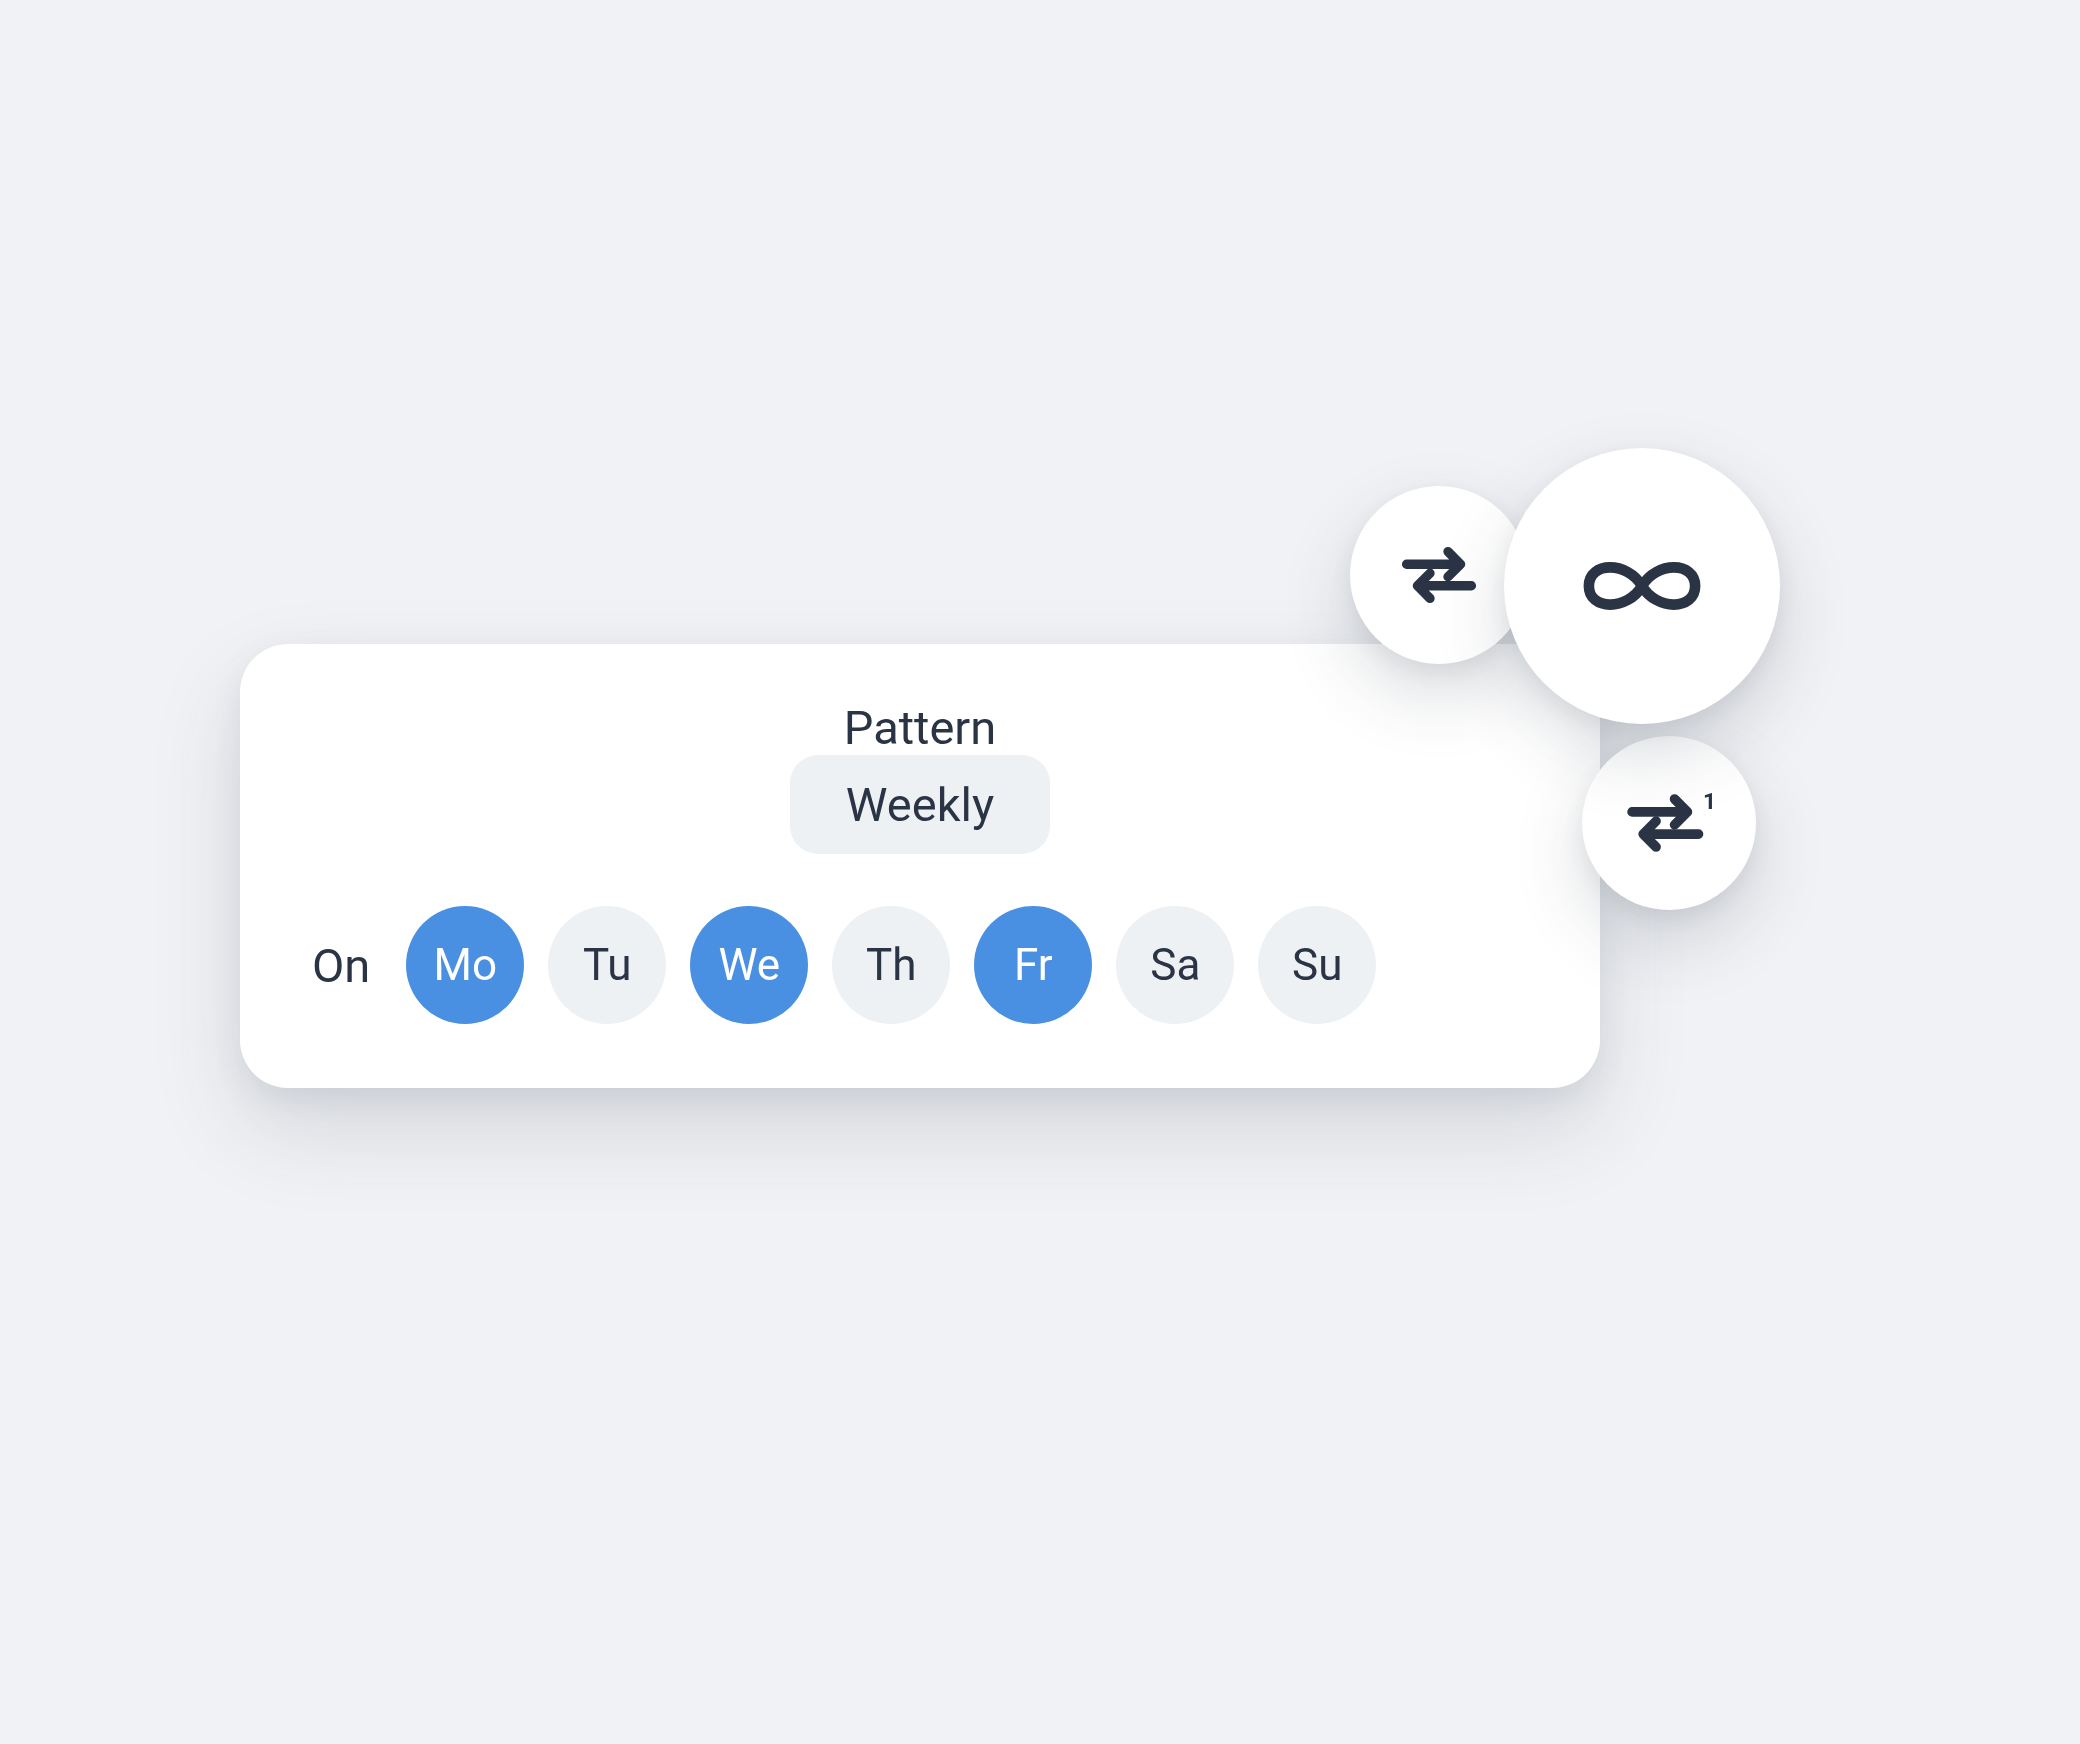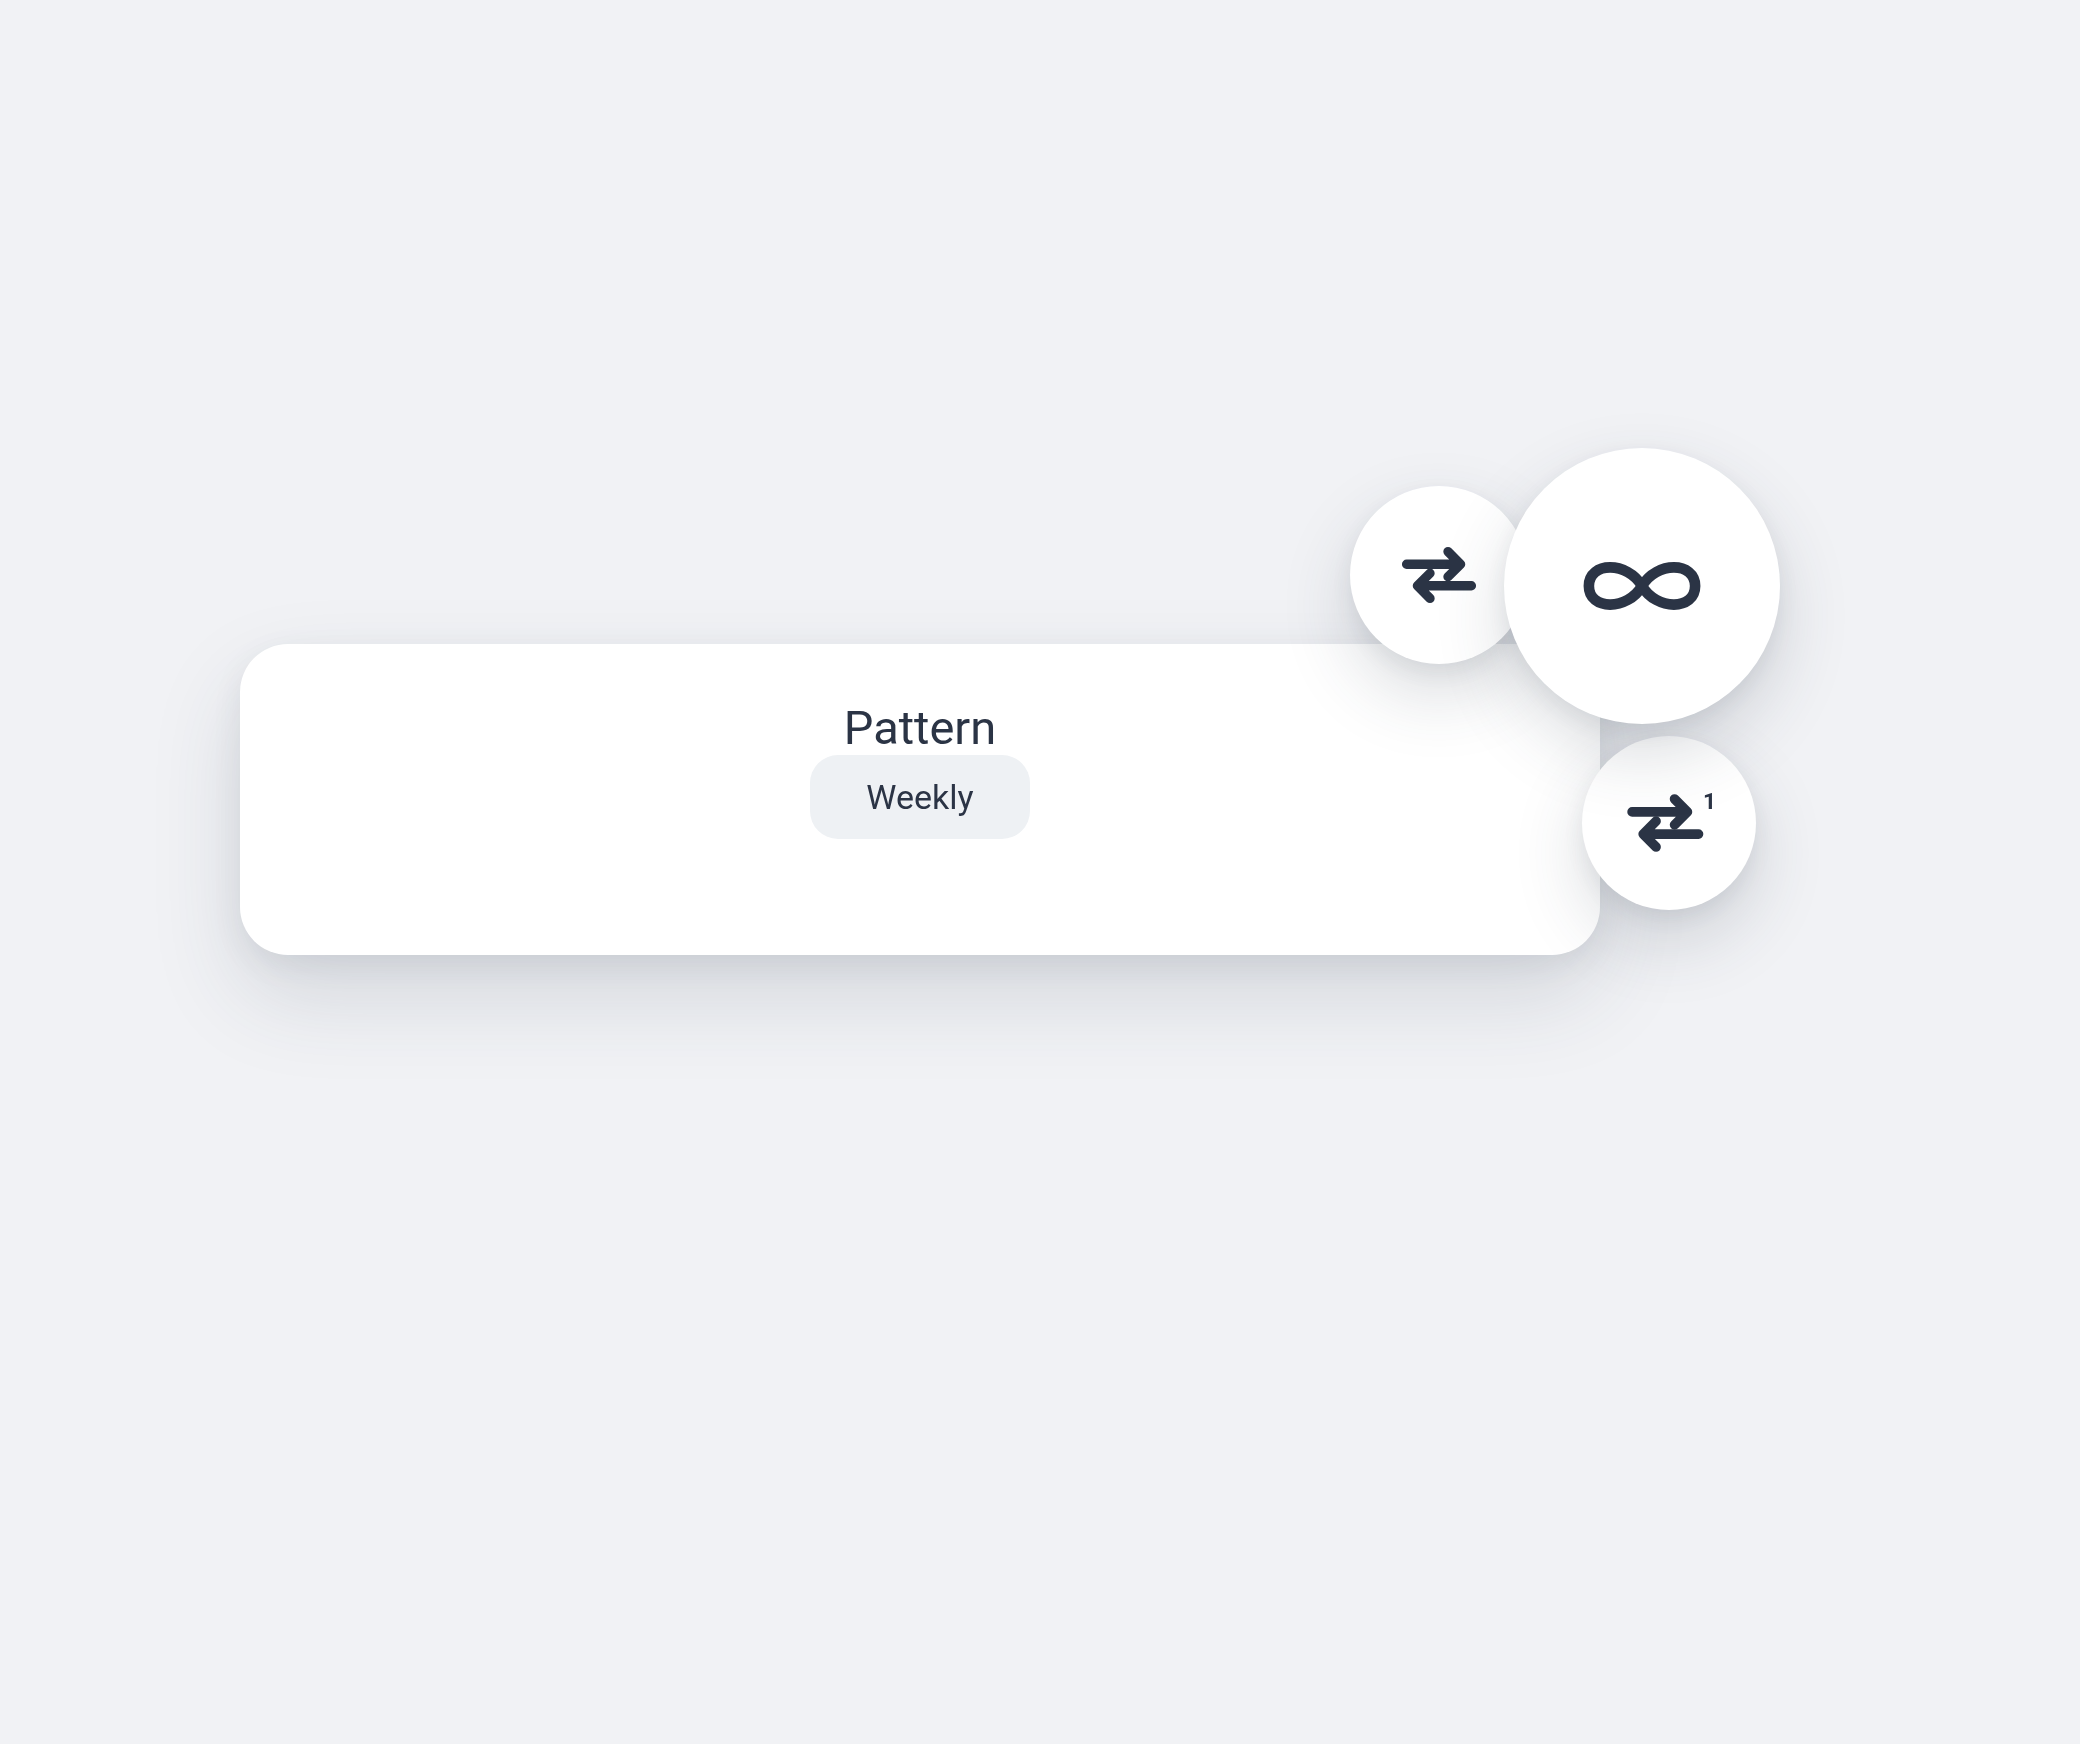--- a/index.html
+++ b/index.html
@@ -32,21 +32,21 @@
     }
     .label {
       font-size: 47px;
       color: #2b3445;
       font-weight: 400;
     }
     .pill {
       background: #eef1f4;
       border-radius: 28px;
       padding: 22px 56px;
-      font-size: 34px;
+      font-size: 47px;
       color: #2b3445;
       cursor: pointer;
     }
     .days-row {
       display: flex;
       align-items: center;
       gap: 36px;
     }
     .days-wrap {
       display: flex;
@@ -107,20 +107,32 @@
     .icon-stroke-heavy { stroke: #2b3445; stroke-width: 3; fill: none; stroke-linecap: round; stroke-linejoin: round; }
   </style>
 </head>
 <body>
 
 <div class="card">
   <div class="row pattern-row">
     <span class="label">Pattern</span>
     <span class="pill">Weekly</span>
   </div>
+  <div class="days-row">
+    <span class="label">On</span>
+    <div class="days-wrap">
+      <span class="day on">Mo</span>
+      <span class="day off">Tu</span>
+      <span class="day on">We</span>
+      <span class="day off">Th</span>
+      <span class="day on">Fr</span>
+      <span class="day off">Sa</span>
+      <span class="day off">Su</span>
+    </div>
+  </div>
 </div>
 
 <div class="bubble bubble-repeat">
   <span>
     <svg width="90" height="72" viewBox="0 0 24 20">
       <path class="icon-stroke" d="M3 7 H18 M18 7 L14.5 3.5 M18 7 L14.5 10.5"></path>
       <path class="icon-stroke" d="M21 13 H6 M6 13 L9.5 16.5 M6 13 L9.5 9.5"></path>
     </svg>
   </span>
 </div>

